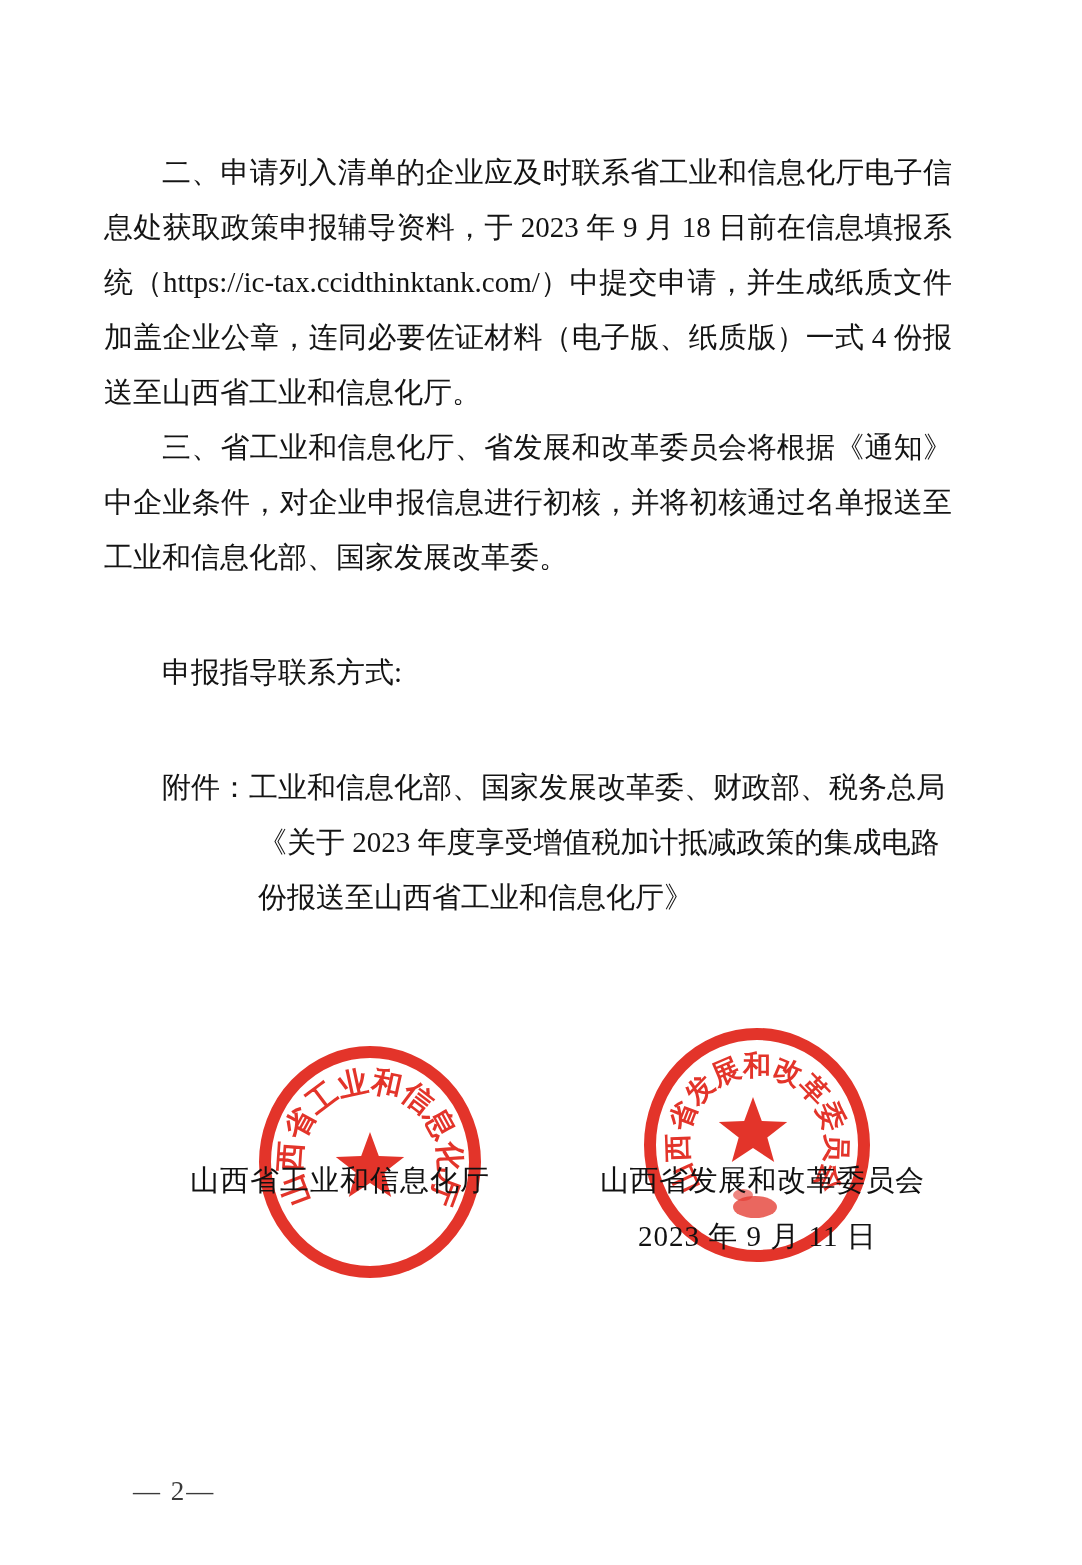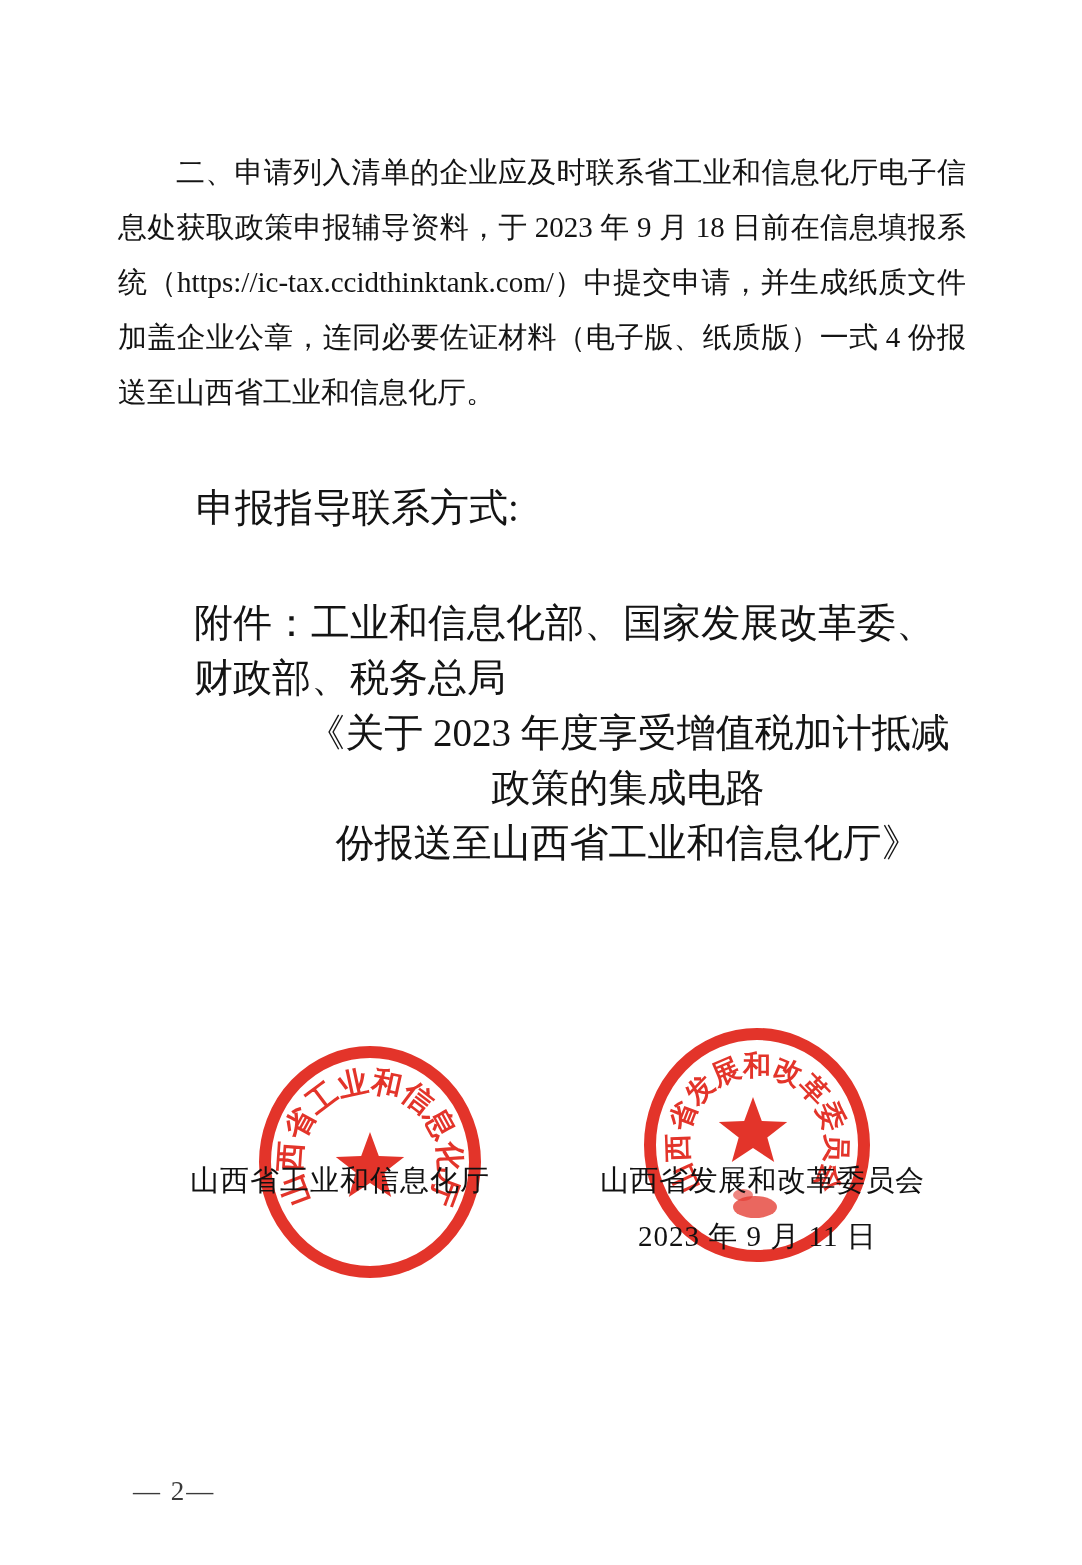--- a/index.html
+++ b/index.html
@@ -4,33 +4,33 @@
 <style>
   html,body{margin:0;padding:0;background:#ffffff;}
   .page{
     position:relative;
     width:1082px;height:1565px;
     background:#ffffff;
     font-family:"Liberation Serif","DejaVu Serif",serif;
     color:#141414;
     overflow:hidden;
   }
-  .content{position:absolute;left:118px;top:145px;width:848px;}
+  .content{position:absolute;left:104px;top:145px;width:848px;}
   .para{
     margin:0;
     font-size:29px;
     line-height:55px;
     text-align:justify;
     text-indent:2em;
   }
-  .line{font-size:39px;line-height:55px;}
+  .line{font-size:29px;line-height:55px;}
   .indent{text-indent:2em;}
   .contact{margin-top:60px;}
-  .attach{margin-top:60px;margin-left:76px;}
-  .attach .cont{margin-left:96px;text-align:center;}
+  .attach{margin-top:60px;margin-left:58px;}
+  .attach .cont{margin-left:96px;}
   .seal{position:absolute;width:240px;height:240px;opacity:0.93;}
   .seal-left{left:250px;top:1042px;}
   .seal-right{left:637px;top:1025px;}
   .sealtext{
     font-family:"Liberation Sans","DejaVu Sans",sans-serif;
     font-weight:bold;
     fill:#e1251a;
   }
   .sealtext-left{font-size:30px;}
   .sealtext-right{font-size:28px;}
@@ -52,20 +52,21 @@
     letter-spacing:2px;
   }
 </style>
 </head>
 <body>
 
 <div class="page">
 
   <div class="content">
     <p class="para">二、申请列入清单的企业应及时联系省工业和信息化厅电子信息处获取政策申报辅导资料，于 2023 年 9 月 18 日前在信息填报系统（https://ic-tax.ccidthinktank.com/）中提交申请，并生成纸质文件加盖企业公章，连同必要佐证材料（电子版、纸质版）一式 4 份报送至山西省工业和信息化厅。</p>
+    <p class="para">三、省工业和信息化厅、省发展和改革委员会将根据《通知》中企业条件，对企业申报信息进行初核，并将初核通过名单报送至工业和信息化部、国家发展改革委。</p>
 
     <div class="contact">
       <div class="line indent">申报指导联系方式:</div>
     </div>
 
     <div class="attach">
       <div class="line"><span>附件：</span><span>工业和信息化部、国家发展改革委、财政部、税务总局</span></div>
       <div class="line cont">《关于 2023 年度享受增值税加计抵减政策的集成电路</div>
       <div class="line cont">份报送至山西省工业和信息化厅》</div>
     </div>

